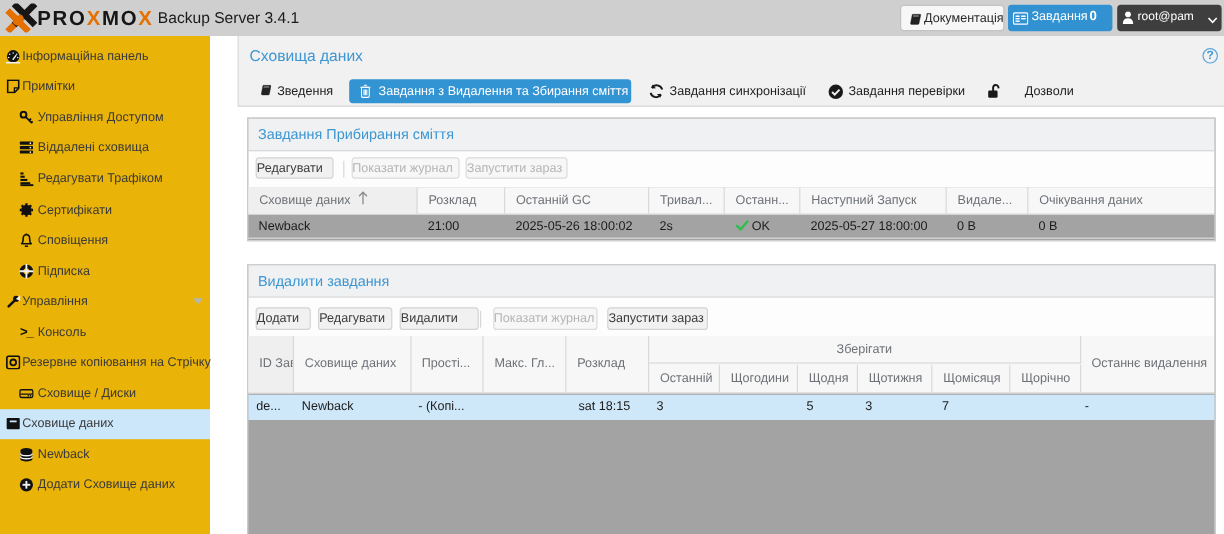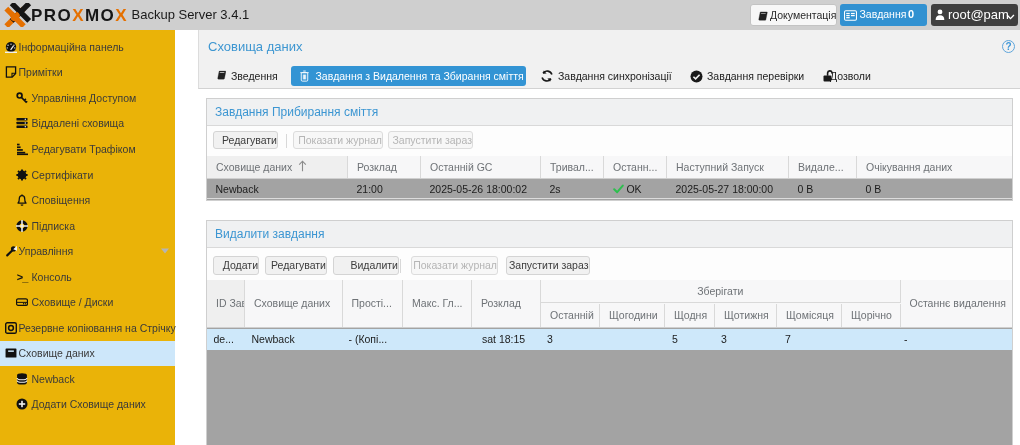--- a/index.html
+++ b/index.html
@@ -32,21 +32,21 @@
  color:#fff;font-size:10.5px;line-height:20px;text-align:left;white-space:nowrap}
 #help{position:absolute;right:5px;top:9.5px;width:13px;height:13px;border:1.5px solid #5ea5db;border-radius:50%;
  color:#3d96d8;font-size:10px;line-height:12.5px;text-align:center;font-weight:bold}
 
 #content{position:absolute;left:198px;top:89px;width:822px;height:356px;background:#fff;overflow:hidden}
 .panel{position:absolute;left:8px;width:807px;border:1px solid #cfcfcf;background:#a3a3a3}
 .phead{height:27px;background:#f0f1f2;border-bottom:1px solid #d9d9d9;line-height:26px;
  font-size:12px;color:#3c96d2;padding-left:8px}
 .ptool{position:relative;background:#fdfdfd}
 .tbtn{position:absolute;height:18px;border:1px solid #d4d4d4;border-radius:3px;background:#f1f1f1;
- font-size:10.5px;color:#3c3c3c;text-align:right;line-height:16px}
+ font-size:10.5px;color:#3c3c3c;text-align:left;line-height:16px}
 .tbtn.dis{border-color:#dcdcdc;color:#b5b5b5;background:#f7f7f7}
 .tsep{position:absolute;width:1px;height:14px;background:#d8d8d8}
 
 .ghead{position:absolute;left:0;background:#f7f7f8;border-bottom:1px solid #cfcfcf;font-size:10.5px;color:#6e7276}
 .gcell{position:absolute;border-right:1px solid #d9d9d9;white-space:nowrap;overflow:hidden;padding-left:9px}
 .gsort{background:#efefef}
 .grow{position:absolute;left:0;font-size:10.5px;color:#1c1c1c;white-space:nowrap}
 .gval{position:absolute;top:0;height:100%;padding-left:8.5px;white-space:nowrap;overflow:hidden}
 </style></head>
 <body>
@@ -88,21 +88,21 @@
         <rect x="2.6" y="7.8" width="4" height="1.4" fill="#fff"></rect>
       </svg>
     <span style="position:absolute;left:19.5px">Завдання</span>
     <span style="position:absolute;left:68px;font-weight:bold;font-size:11px">0</span>
   </div>
   <div class="hbtn" id="btn-user">
     <svg class="abs" style="left:4px;top:5px" width="10" height="11" viewBox="0 0 12 13">
         <circle cx="6" cy="3.4" r="2.9" fill="#fff"></circle>
         <path d="M0.8 13 Q0.8 7.4 6 7.4 Q11.2 7.4 11.2 13 Z" fill="#fff"></path>
       </svg>
-    <span style="position:absolute;left:17px;font-size:13px">root@pam</span>
+    <span style="position:absolute;left:17px;font-size:10px">root@pam</span>
     <svg class="abs" style="left:75px;top:9.5px" width="9" height="6" viewBox="0 0 10 7">
         <path d="M1 1.2 L5 5.4 L9 1.2" fill="none" stroke="#fff" stroke-width="1.6"></path>
       </svg>
   </div>
 </div>
 
 <div id="side">
  <div class="trow l1">
       <span class="ico">
         <svg width="13" height="12" viewBox="0 0 13 12">
@@ -207,39 +207,39 @@
           <path d="M9.6 4.4 L14 0.4 L14 6.2 Z" fill="#f1f1f1"></path>
         </svg>
       </span>
       <span class="lbl">Управління</span>
       <span class="caret"></span>
     </div>
  <div class="trow l2">
       <span class="ico" style="font-weight:bold;font-size:11px;letter-spacing:-1px">&gt;_</span>
       <span class="lbl">Консоль</span>
     </div>
+ <div class="trow l1">
+      <span class="ico">
+        <svg width="12" height="12" viewBox="0 0 12 12">
+          <rect x="0.7" y="0.7" width="10.6" height="10.6" rx="1.6" fill="none" stroke="#111" stroke-width="1.4"></rect>
+          <circle cx="6" cy="6" r="2.4" fill="none" stroke="#111" stroke-width="1.5"></circle>
+        </svg>
+      </span>
+      <span class="lbl">Резервне копіювання на Стрічку</span>
+    </div>
  <div class="trow l2">
       <span class="ico">
         <svg width="13" height="12" viewBox="0 0 13 12">
           <rect x="0.6" y="2.6" width="11.8" height="7" rx="1.6" fill="none" stroke="#111" stroke-width="1.3"></rect>
           <path d="M1 6.4 H12" stroke="#111" stroke-width="1.1"></path>
           <circle cx="10.2" cy="7.9" r="0.7" fill="#111"></circle>
           <circle cx="8.2" cy="7.9" r="0.7" fill="#111"></circle>
         </svg>
       </span>
       <span class="lbl">Сховище / Диски</span>
-    </div>
- <div class="trow l1">
-      <span class="ico">
-        <svg width="12" height="12" viewBox="0 0 12 12">
-          <rect x="0.7" y="0.7" width="10.6" height="10.6" rx="1.6" fill="none" stroke="#111" stroke-width="1.4"></rect>
-          <circle cx="6" cy="6" r="2.4" fill="none" stroke="#111" stroke-width="1.5"></circle>
-        </svg>
-      </span>
-      <span class="lbl">Резервне копіювання на Стрічку</span>
     </div>
  <div class="trow l1 sel">
       <span class="ico">
         <svg width="13" height="12" viewBox="0 0 13 12">
           <rect x="0.6" y="1" width="11.8" height="10" rx="0.8" fill="#111"></rect>
           <rect x="3.4" y="3.2" width="6.2" height="1.6" fill="#cde7fa"></rect>
         </svg>
       </span>
       <span class="lbl">Сховище даних</span>
     </div>
@@ -299,21 +299,21 @@
         <circle cx="6.5" cy="6.5" r="6" fill="#191919"></circle>
         <path d="M3.4 6.7 L5.6 8.9 L9.6 4.7" fill="none" stroke="#f1f1f1" stroke-width="1.6"></path>
       </svg>
     <span style="margin-left:17px">Завдання перевірки</span>
   </div>
   <div class="tab" style="left:623px">
     <svg class="abs" style="left:0;top:3.5px" width="13" height="13" viewBox="0 0 13 13">
         <path d="M5.6 6.8 V3.9 A2.25 2.25 0 0 1 10 3.5 L10.1 4.6" fill="none" stroke="#191919" stroke-width="1.6"></path>
         <rect x="1.5" y="6.4" width="7.8" height="6" rx="1" fill="#191919"></rect>
       </svg>
-    <span style="margin-left:8px">Дозволи</span>
+    <span style="margin-left:32px">Дозволи</span>
   </div>
 </div>
 
 <div id="content">
   <div class="panel" id="panel1" style="top:9px;height:102.5px">
     <div class="phead">Завдання Прибирання сміття</div>
     <div class="ptool" style="height:30px">
       <div class="tbtn" style="left:6px;top:5px;width:65px">Редагувати</div>
       <div class="tsep" style="left:78.5px;top:8px"></div>
       <div class="tbtn dis" style="left:85.5px;top:5px;width:90.5px">Показати журнал</div>

